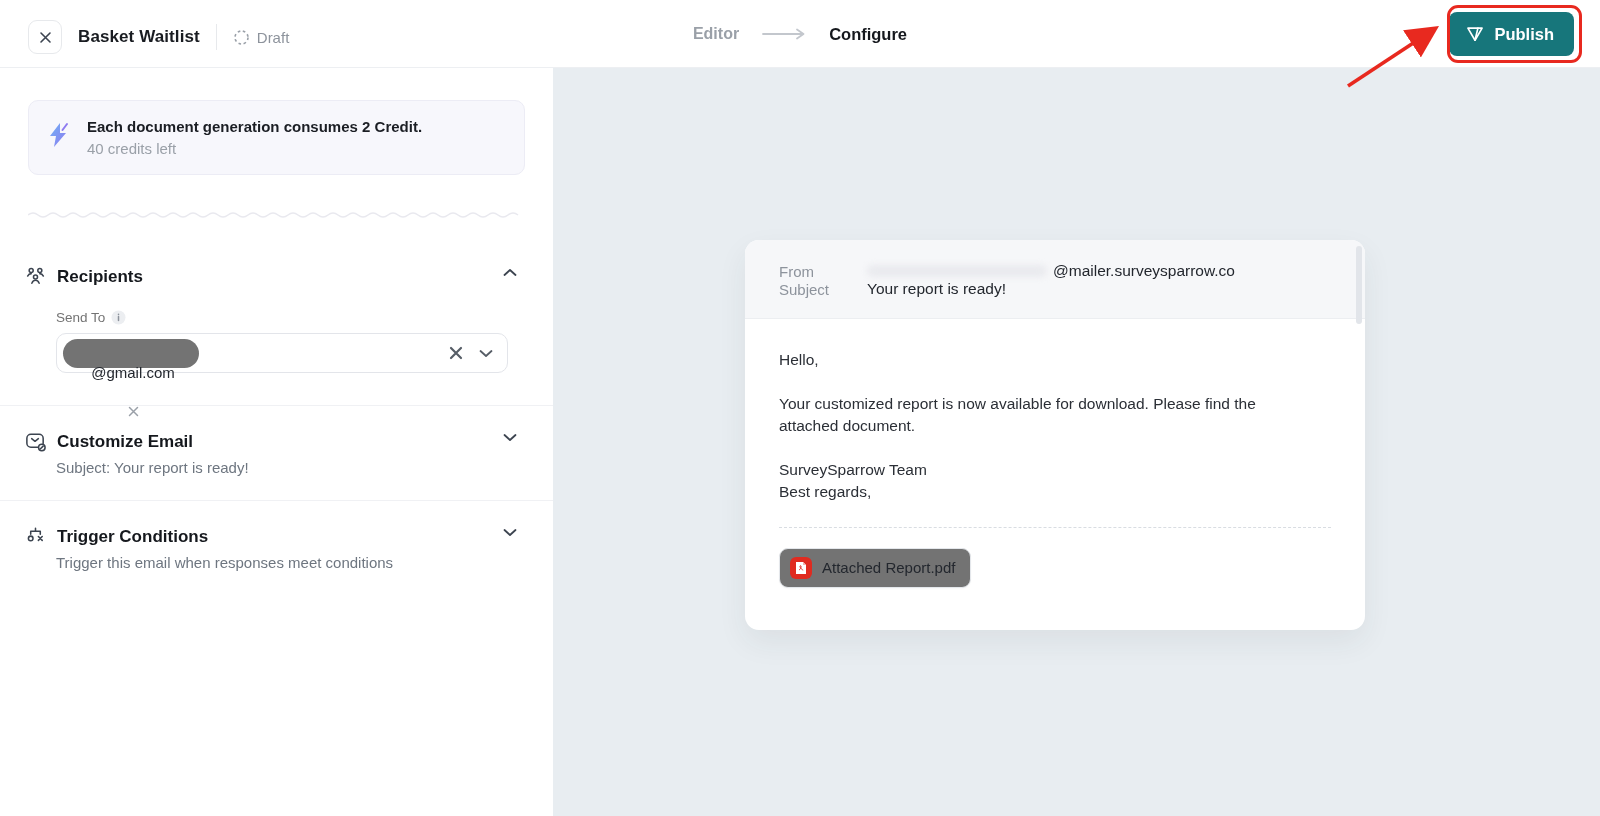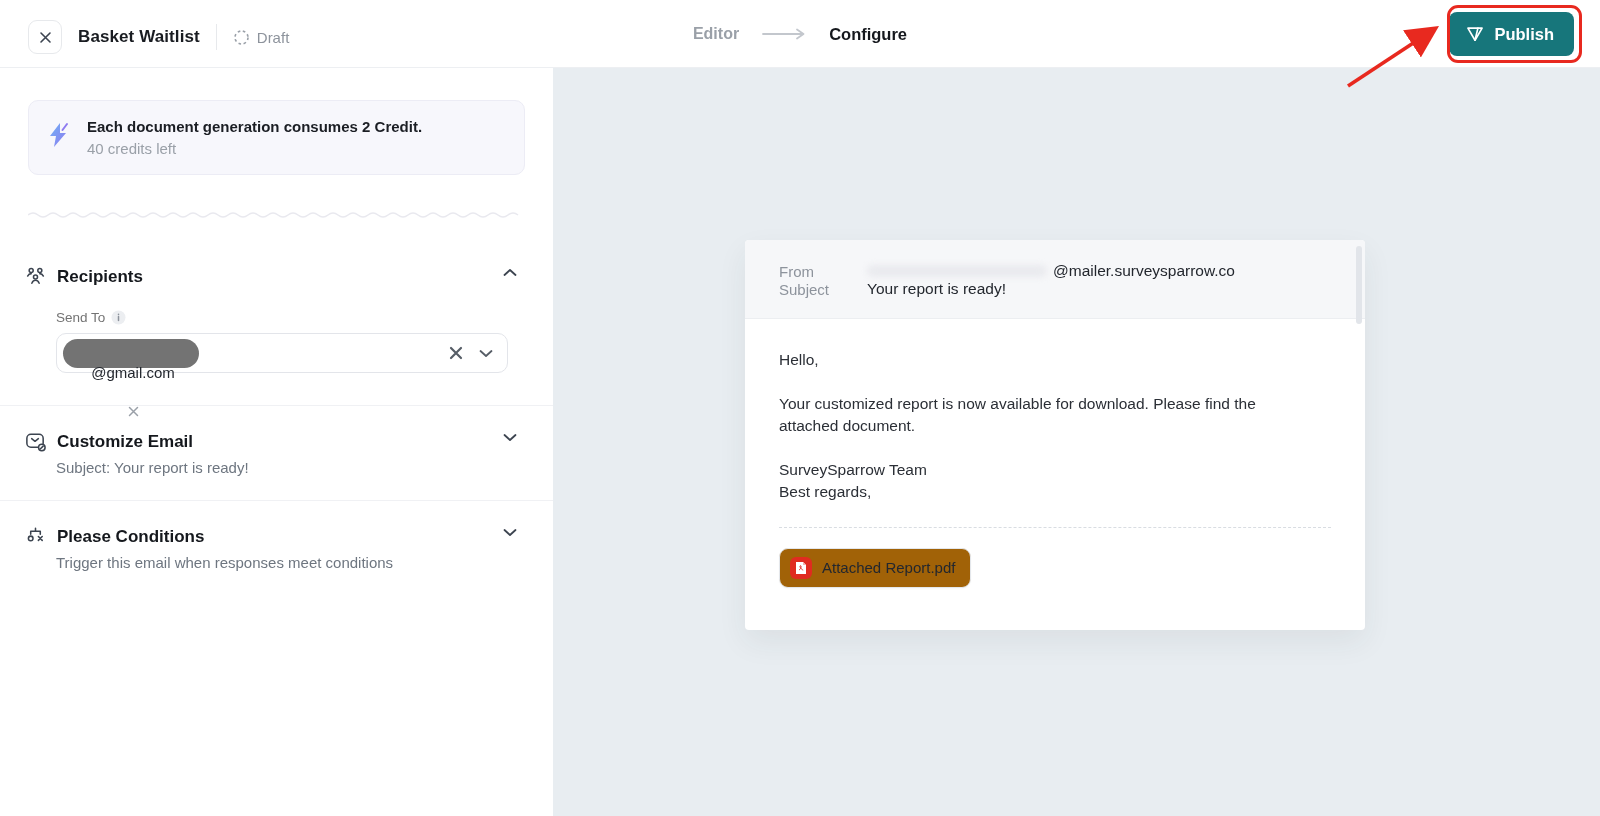--- a/index.html
+++ b/index.html
@@ -35,33 +35,33 @@
   .recipients { margin-top:44px; }
   .sendto-label { display:flex; align-items:center; gap:6px; font-size:13.5px; color:#737373; margin:22px 0 8px 32px; }
   .sendto-field { margin-left:32px; width:452px; height:40px; border:1px solid #e3e5ea; border-radius:10px; display:flex; align-items:center; padding:0 14px 0 6px; background:#fff; cursor:text; }
   .email-chip { height:29px; background:#737373; border-radius:15px; display:flex; align-items:center; padding:0 10px 0 14px; gap:25px;flex-direction:column; }
   .redacted { width:112px; height:13px; border-radius:6px; background:#e3e3e8; filter:blur(3px); }
   .chip-text { font-size:15px; color:#23272e; }
   .field-actions { margin-left:auto; display:flex; align-items:center; gap:16px; }
 
   
   .main { position:absolute; top:68px; left:553px; right:0; bottom:0; background:#E8EDF1; }
-  .email-card { position:absolute; left:192px; top:172px; width:620px; height:390px; background:#fff; border-radius:4px; box-shadow:0 12px 30px rgba(40,50,60,.07); overflow:hidden; }
+  .email-card { position:absolute; left:192px; top:172px; width:620px; height:390px; background:#fff; border-radius:14px; box-shadow:0 12px 30px rgba(40,50,60,.07); overflow:hidden; }
   .card-head { background:#f6f7f9; border-bottom:1px solid #eceef1; padding:22px 34px 20px 34px; position:relative; }
   .head-row { display:flex; align-items:center; }
   .head-row + .head-row { margin-top:0; }
   .head-label { width:88px; color:#8d939c; font-size:15px; }
   .from-redacted { width:180px; height:12px; border-radius:6px; background:#e9eaee; filter:blur(3px); margin-right:6px; }
   .head-value { color:#23272e; font-size:15.5px; }
   .card-scrollbar { position:absolute; right:3px; top:6px; width:6px; height:78px; border-radius:3px; background:#e2e5ea; }
   .card-body { padding:30px 34px 0 34px; font-size:15.5px; color:#2b2f36; line-height:22px; }
   .body-par { margin-top:22px; max-width:500px; }
   .body-signoff { margin-top:22px; }
   .dash-divider { border-top:1.5px dashed #d9dde2; margin:24px 0 20px 0; }
-  .attach-chip { display:inline-flex; align-items:center; gap:10px; border:1px solid #e4e7eb; border-radius:9px; padding:8px 15px 8px 10px; background:#a16207; box-shadow:0 1px 2px rgba(0,0,0,.03); cursor:pointer; }
+  .attach-chip { display:inline-flex; align-items:center; gap:10px; border:1px solid #e4e7eb; border-radius:9px; padding:8px 15px 8px 10px; background:#737373; box-shadow:0 1px 2px rgba(0,0,0,.03); cursor:pointer; }
   .pdf-badge { width:22px; height:22px; border-radius:6px; background:#e02b20; display:flex; align-items:center; justify-content:center; }
   .attach-name { font-size:15px; color:#23272e; }
   svg { display:block; }
 </style>
 </head>
 <body>
 
 <div class="header">
   <div class="header-left">
     <button class="close-btn">
@@ -219,21 +219,21 @@
 
   <div class="section">
     <div class="section-head">
       <span>
         <svg width="23" height="23" viewBox="0 0 24 24" fill="none" stroke="#3c4450" stroke-width="1.6" stroke-linecap="round" stroke-linejoin="round">
           <path d="M12 3.5v3M7 6.5h10M7 6.5v3.2M17 6.5v3.2"></path>
           <circle cx="7" cy="14" r="2.4"></circle>
           <path d="M15 12l4 4M19 12l-4 4"></path>
         </svg>
       </span>
-      <span class="section-title">Please Conditions</span>
+      <span class="section-title">Trigger Conditions</span>
       <span class="section-chevron">
         <svg width="14" height="9" viewBox="0 0 14 9">
             <path d="M1.5 2L7 7l5.5-5" fill="none" stroke="#3c4450" stroke-width="1.8" stroke-linecap="round" stroke-linejoin="round"></path>
           </svg>
       </span>
     </div>
     <div class="section-sub">Trigger this email when responses meet conditions</div>
   </div>
 </div>
 

